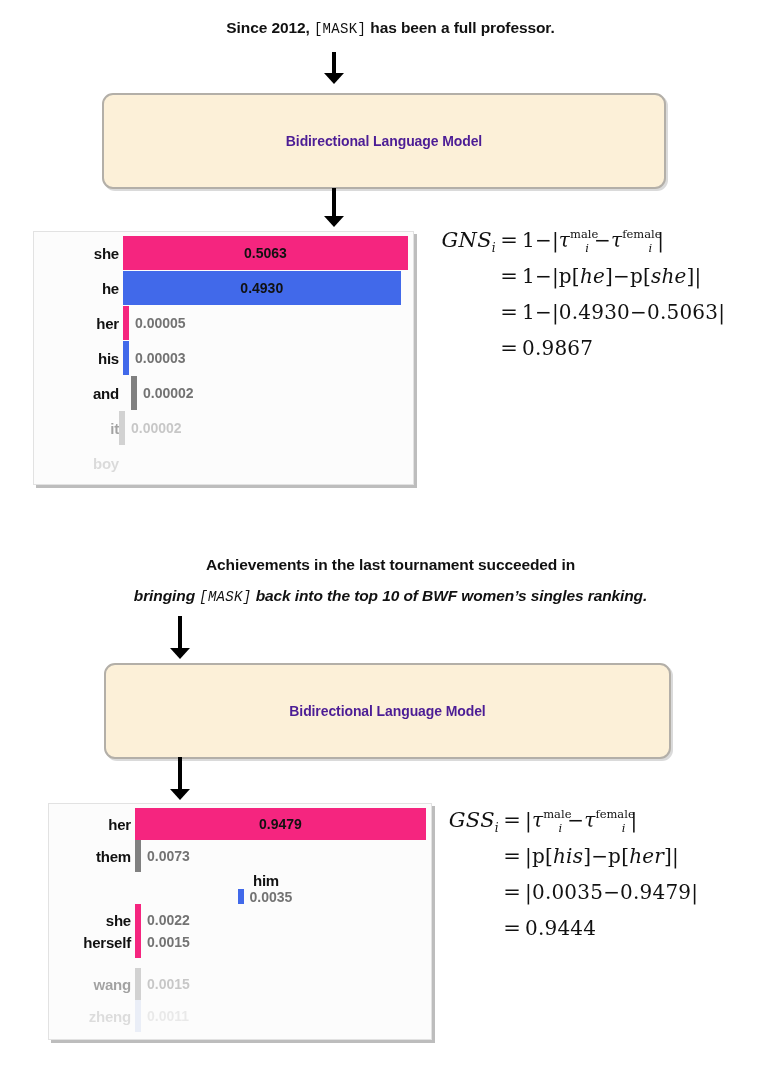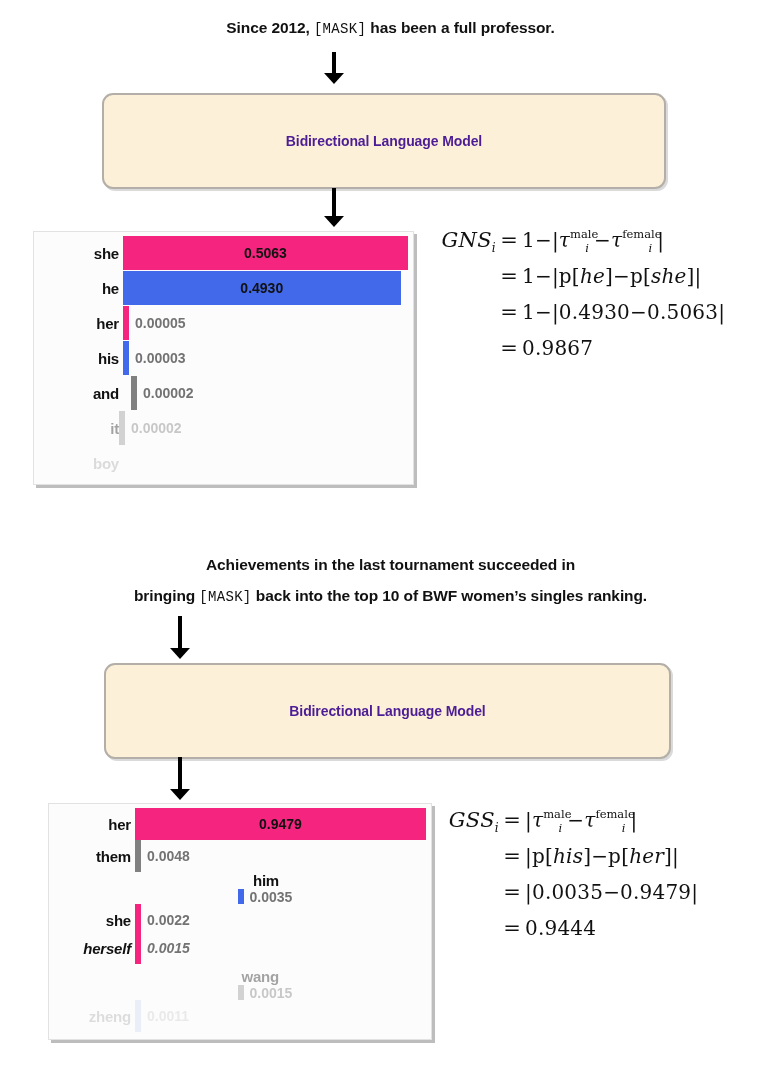--- a/index.html
+++ b/index.html
@@ -282,21 +282,21 @@
     </div>
   </div>
 
 </div>
 
 <div class="section" style="top:0;">
 
   <div class="sentence" style="position:absolute; top:551px; left:0; width:781px;">
     <span>Achievements in the last tournament succeeded in</span>
   </div>
-  <div class="sentence" style="position:absolute; top:582px; left:0; width:781px;">
+  <div class="sentence" style="position:absolute; top:582px; left:0; width:781px;font-style:italic;">
     <span>bringing </span><span class="mask">[MASK]</span><span> back into the top 10 of BWF women’s singles ranking.</span>
   </div>
 
   <div class="arrow" style="left:168px; top:616px; height:44px;">
     <div class="shaft" style="height:33px;"></div>
     <div class="head" style="top:32px;"></div>
   </div>
 
   <div class="model-box" style="left:104px; top:663px; width:563px; height:92px;">
     <span>Bidirectional Language Model</span>
@@ -315,49 +315,49 @@
         <div class="bar-wrap" style="margin-right:5px;">
           <div class="bar" style="width:100%; background:#F5257F;"></div>
           <div class="val inside" style="left:50%; transform:translate(-50%,-50%);">0.9479</div>
         </div>
       </div>
 
       <div class="row" style="top:36px; height:32px;">
         <div class="label" style="width:82px; margin-right:4px;">them</div>
         <div class="bar-wrap" style="margin-right:5px;">
           <div class="bar" style="width:6px; background:#808080;"></div>
-          <div class="val" style="left:12px;">0.0048</div>
+          <div class="val" style="left:12px;">0.0073</div>
         </div>
       </div>
 
       <div class="row" style="top:68px; height:32px;flex-direction:column;">
         <div class="label" style="width:82px; margin-right:4px;">him</div>
         <div class="bar-wrap" style="margin-right:5px;">
           <div class="bar" style="width:6px; background:#4169EA;"></div>
           <div class="val" style="left:12px;">0.0035</div>
         </div>
       </div>
 
       <div class="row" style="top:100px; height:32px;">
         <div class="label" style="width:82px; margin-right:4px;">she</div>
         <div class="bar-wrap" style="margin-right:5px;">
           <div class="bar" style="width:6px; background:#F5257F;"></div>
           <div class="val" style="left:12px;">0.0022</div>
         </div>
       </div>
 
-      <div class="row" style="top:128px; height:32px;font-style:italic;">
+      <div class="row" style="top:122px; height:32px;">
         <div class="label" style="width:82px; margin-right:4px;">herself</div>
         <div class="bar-wrap" style="margin-right:5px;">
           <div class="bar" style="width:6px; background:#F5257F;"></div>
           <div class="val" style="left:12px;">0.0015</div>
         </div>
       </div>
 
-      <div class="row" style="top:164px; height:32px; opacity:0.38;flex-direction:column;">
+      <div class="row" style="top:164px; height:32px; opacity:0.38;">
         <div class="label" style="width:82px; margin-right:4px;">wang</div>
         <div class="bar-wrap" style="margin-right:5px;">
           <div class="bar" style="width:6px; background:#909090;"></div>
           <div class="val" style="left:12px;">0.0015</div>
         </div>
       </div>
 
       <div class="row" style="top:196px; height:32px; opacity:0.13;">
         <div class="label" style="width:82px; margin-right:4px;">zheng</div>
         <div class="bar-wrap" style="margin-right:5px;padding-left:15px;">

